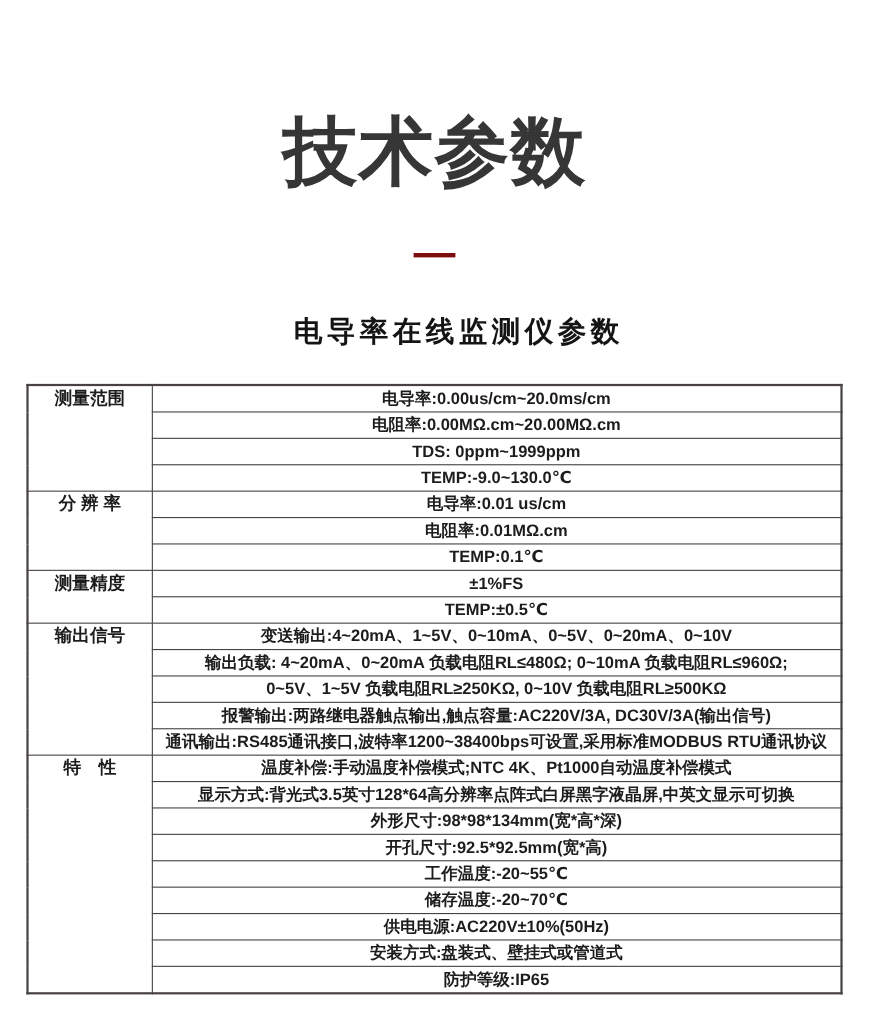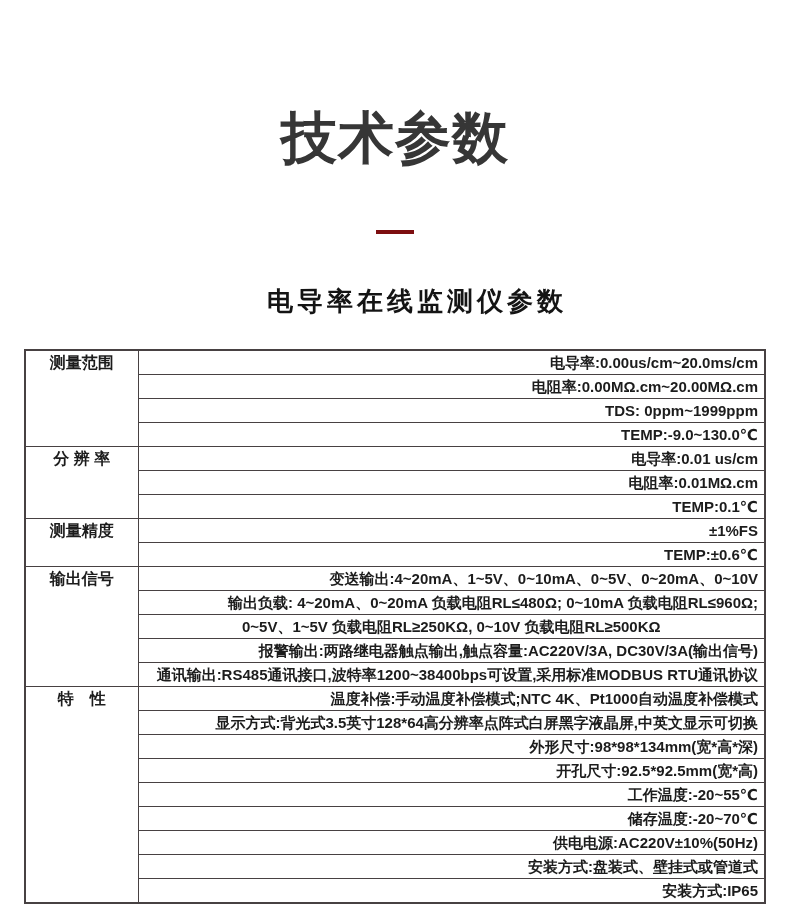--- a/index.html
+++ b/index.html
@@ -5,21 +5,21 @@
   * { margin:0; padding:0; box-sizing:border-box; }
   html,body { background:#ffffff; }
   body {
     width:790px; height:919px; overflow:hidden;
     font-family:"Liberation Sans","DejaVu Sans",sans-serif;
     color:#1f1f1f;
   }
   .page-title {
     margin-top:92px;
     text-align:center;
-    font-size:56px;
+    font-size:68px;
     line-height:92px;
     font-weight:900;
     color:#363636;
     letter-spacing:1px;
   }
   .title-divider {
     width:38px; height:4px;
     background:#7d0e10;
     margin:46px auto 0 auto;
   }
@@ -51,21 +51,21 @@
   }
   td.group-label {
     width:113px;
     text-align:center;
     vertical-align:top;
     font-size:16px;
     padding-top:2px;
   }
   td.value {
     font-size:15px;
-    text-align:right;
+    text-align:center;
     padding-left:9px;
   }
   td.value.center { text-align:center; padding-left:6px;margin-top:48px; }
 </style>
 </head>
 <body>
 
 <h1 class="page-title">技术参数</h1>
 
 <div class="title-divider"></div>
@@ -98,21 +98,21 @@
       </tr>
     <tr>
         <td class="value">TEMP:0.1℃</td>
       </tr>
 
     <tr>
       <td class="group-label" rowspan="2">测量精度</td>
       <td class="value">±1%FS</td>
     </tr>
     <tr>
-        <td class="value">TEMP:±0.6℃</td>
+        <td class="value">TEMP:±0.5℃</td>
       </tr>
 
     <tr>
       <td class="group-label" rowspan="5">输出信号</td>
       <td class="value">变送输出:4~20mA、1~5V、0~10mA、0~5V、0~20mA、0~10V</td>
     </tr>
     <tr>
         <td class="value">输出负载: 4~20mA、0~20mA 负载电阻RL≤480Ω; 0~10mA 负载电阻RL≤960Ω;</td>
       </tr>
     <tr>
@@ -144,16 +144,16 @@
     <tr>
         <td class="value">储存温度:-20~70℃</td>
       </tr>
     <tr>
         <td class="value">供电电源:AC220V±10%(50Hz)</td>
       </tr>
     <tr>
         <td class="value">安装方式:盘装式、壁挂式或管道式</td>
       </tr>
     <tr>
-        <td class="value">安装方式:IP65</td>
+        <td class="value">防护等级:IP65</td>
       </tr>
   </tbody>
 </table>
 
 </body></html>

